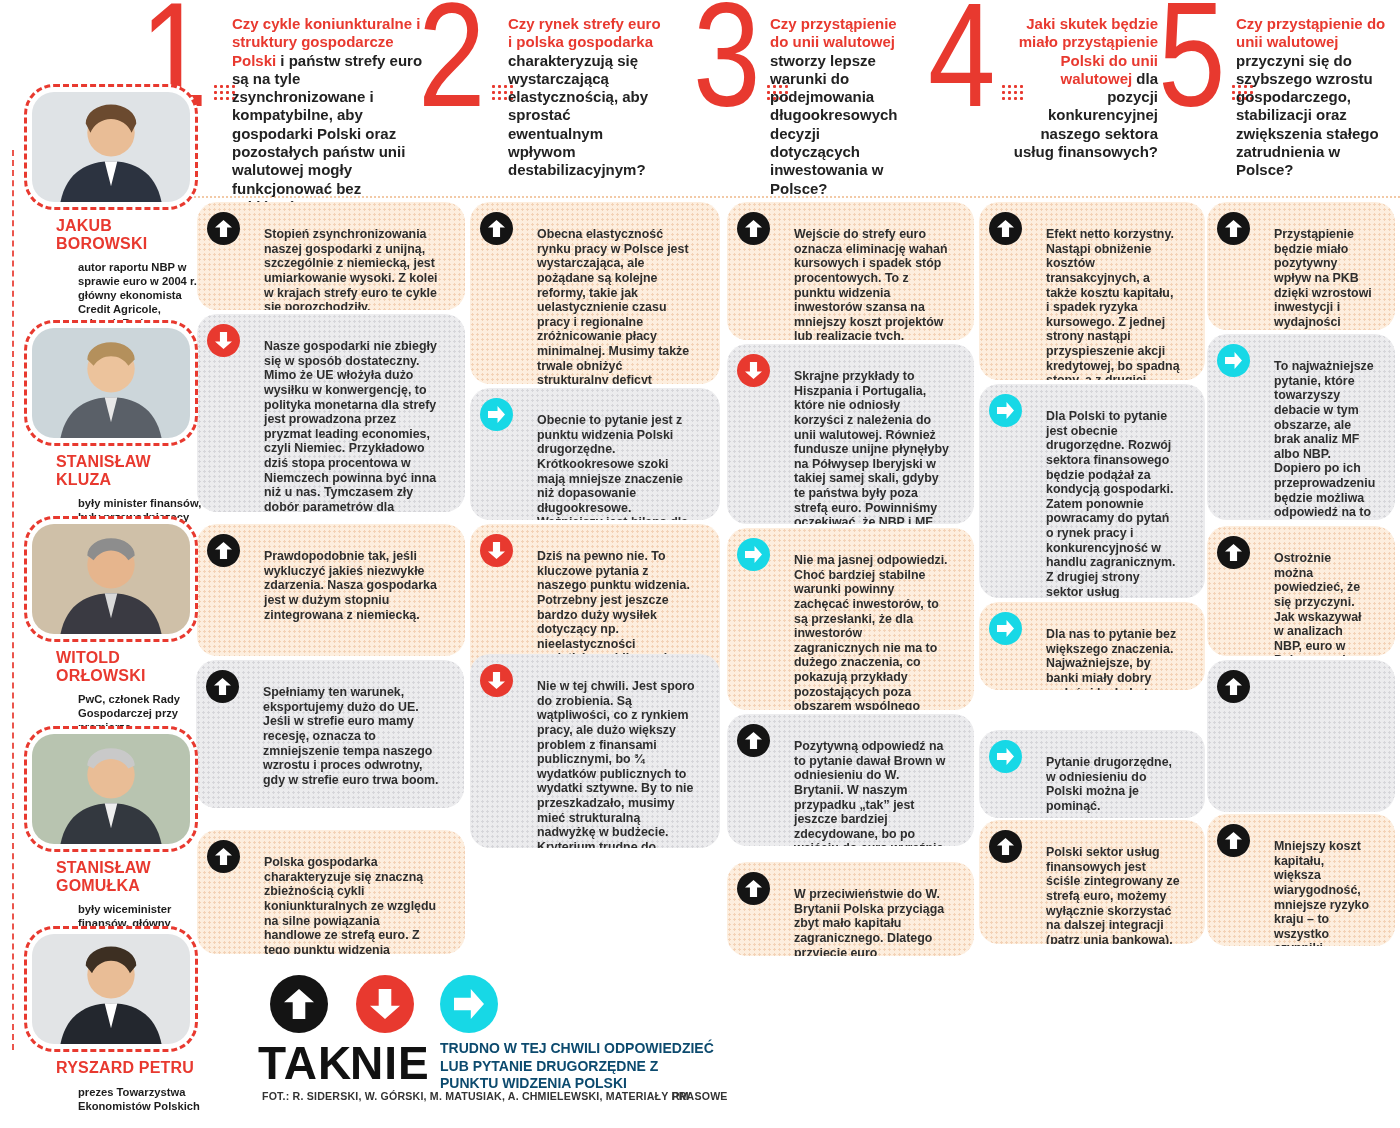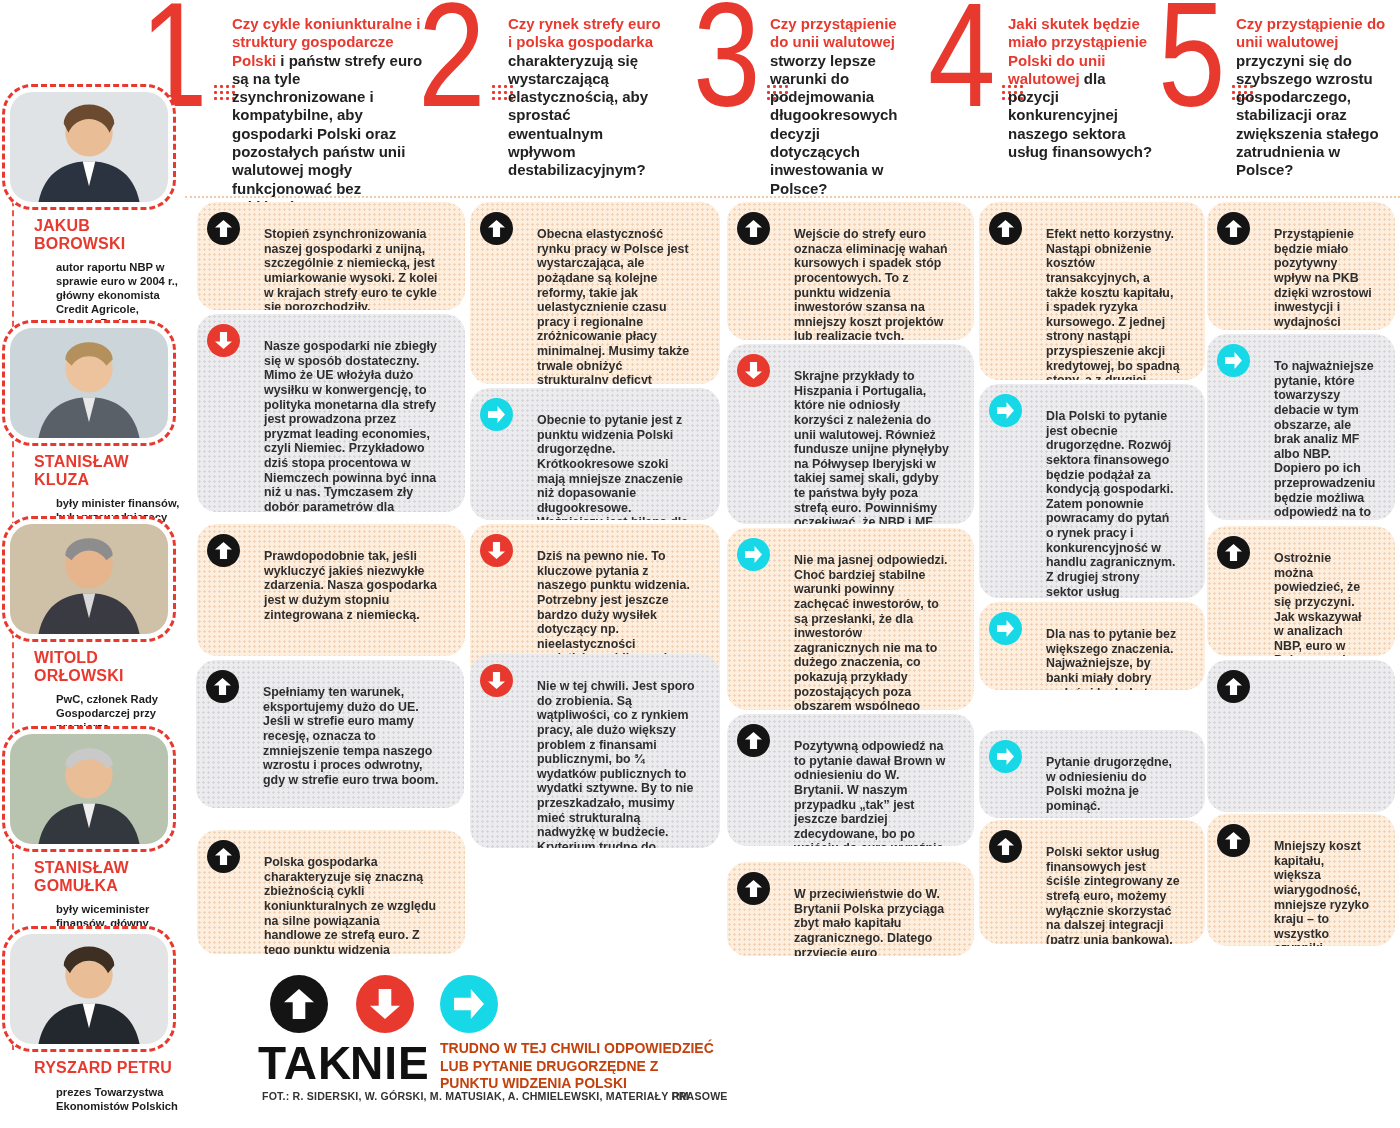--- a/index.html
+++ b/index.html
@@ -4,21 +4,21 @@
 <style>
   html,body{margin:0;padding:0;background:#fff;}
   .canvas{position:relative;width:1400px;height:1128px;background:#fff;overflow:hidden;
           font-family:"Liberation Sans",sans-serif;}
   
   .leftline{position:absolute;left:12px;top:150px;height:900px;width:0;
             border-left:2px dashed #e8392f;opacity:.85;}
   .topline{position:absolute;left:185px;right:0;top:196px;border-top:2px dotted #f2c9a6;}
 
   
-  .expert{position:absolute;left:2px;width:182px;}
+  .expert{position:absolute;left:24px;width:182px;}
   .photo-frame{width:158px;height:110px;border:3px dashed #e8392f;border-radius:30px;
                padding:5px;background:#fff;position:relative;z-index:2;}
   .photo-frame svg{width:100%;height:100%;border-radius:22px;display:block;}
   .ename{color:#e8392f;font-weight:bold;font-size:16px;line-height:1.1;margin:7px 0 0 32px;
          text-transform:uppercase;width:150px;letter-spacing:.2px;}
   .ebio{color:#1d1d1d;font-weight:bold;font-size:11.2px;line-height:1.25;margin:8px 0 0 54px;width:124px;}
 
   
   .qnum{position:absolute;top:-6px;display:flex;align-items:flex-end;}
   .qnum .digit{font-size:148px;line-height:.82;color:#e8392f;font-weight:400;
@@ -46,21 +46,21 @@
   .v-tak{background:#141414;}
   .v-nie{background:#e8392f;}
   .v-neutral{background:#17d8e6;}
   .v-nie::after{transform:rotate(180deg);}
   .v-neutral::after{transform:rotate(90deg);}
   .vicon.big{width:58px;height:58px;flex:0 0 58px;}
   .vicon.big::after{inset:14px;}
 
   
   .legend-label{position:absolute;font-size:46px;font-weight:600;color:#111;letter-spacing:1px;}
-  .legend-neutral{position:absolute;font-size:14px;font-weight:bold;color:#c2410c;line-height:1.25;
+  .legend-neutral{position:absolute;font-size:14px;font-weight:bold;color:#0c4a6e;line-height:1.25;
                   text-transform:uppercase;width:280px;}
   .credits{position:absolute;font-size:10.6px;font-weight:bold;color:#333;letter-spacing:.2px;}
 </style>
 </head>
 <body>
 
 <div class="canvas">
 
   <div class="leftline"></div>
   <div class="topline"></div>
@@ -138,21 +138,21 @@
         <i></i>
         <i></i>
         <i></i>
         <i></i>
         <i></i>
         <i></i>
         <i></i>
         <i></i>
       </span>
   </div>
-  <p class="qtext" style="left:1008px;top:0px;width:150px;">
+  <p class="qtext" style="left:1008px;top:0px;width:150px;text-align:right;">
     <span class="qlead">Jaki skutek będzie miało przystąpienie Polski do unii walutowej</span><span class="qrest"> dla pozycji konkurencyjnej naszego sektora usług finansowych?</span>
   </p>
 
   <div class="qnum" style="left:1158px;">
     <span class="digit">5</span>
     <span class="numdots">
         <i></i>
         <i></i>
         <i></i>
         <i></i>

